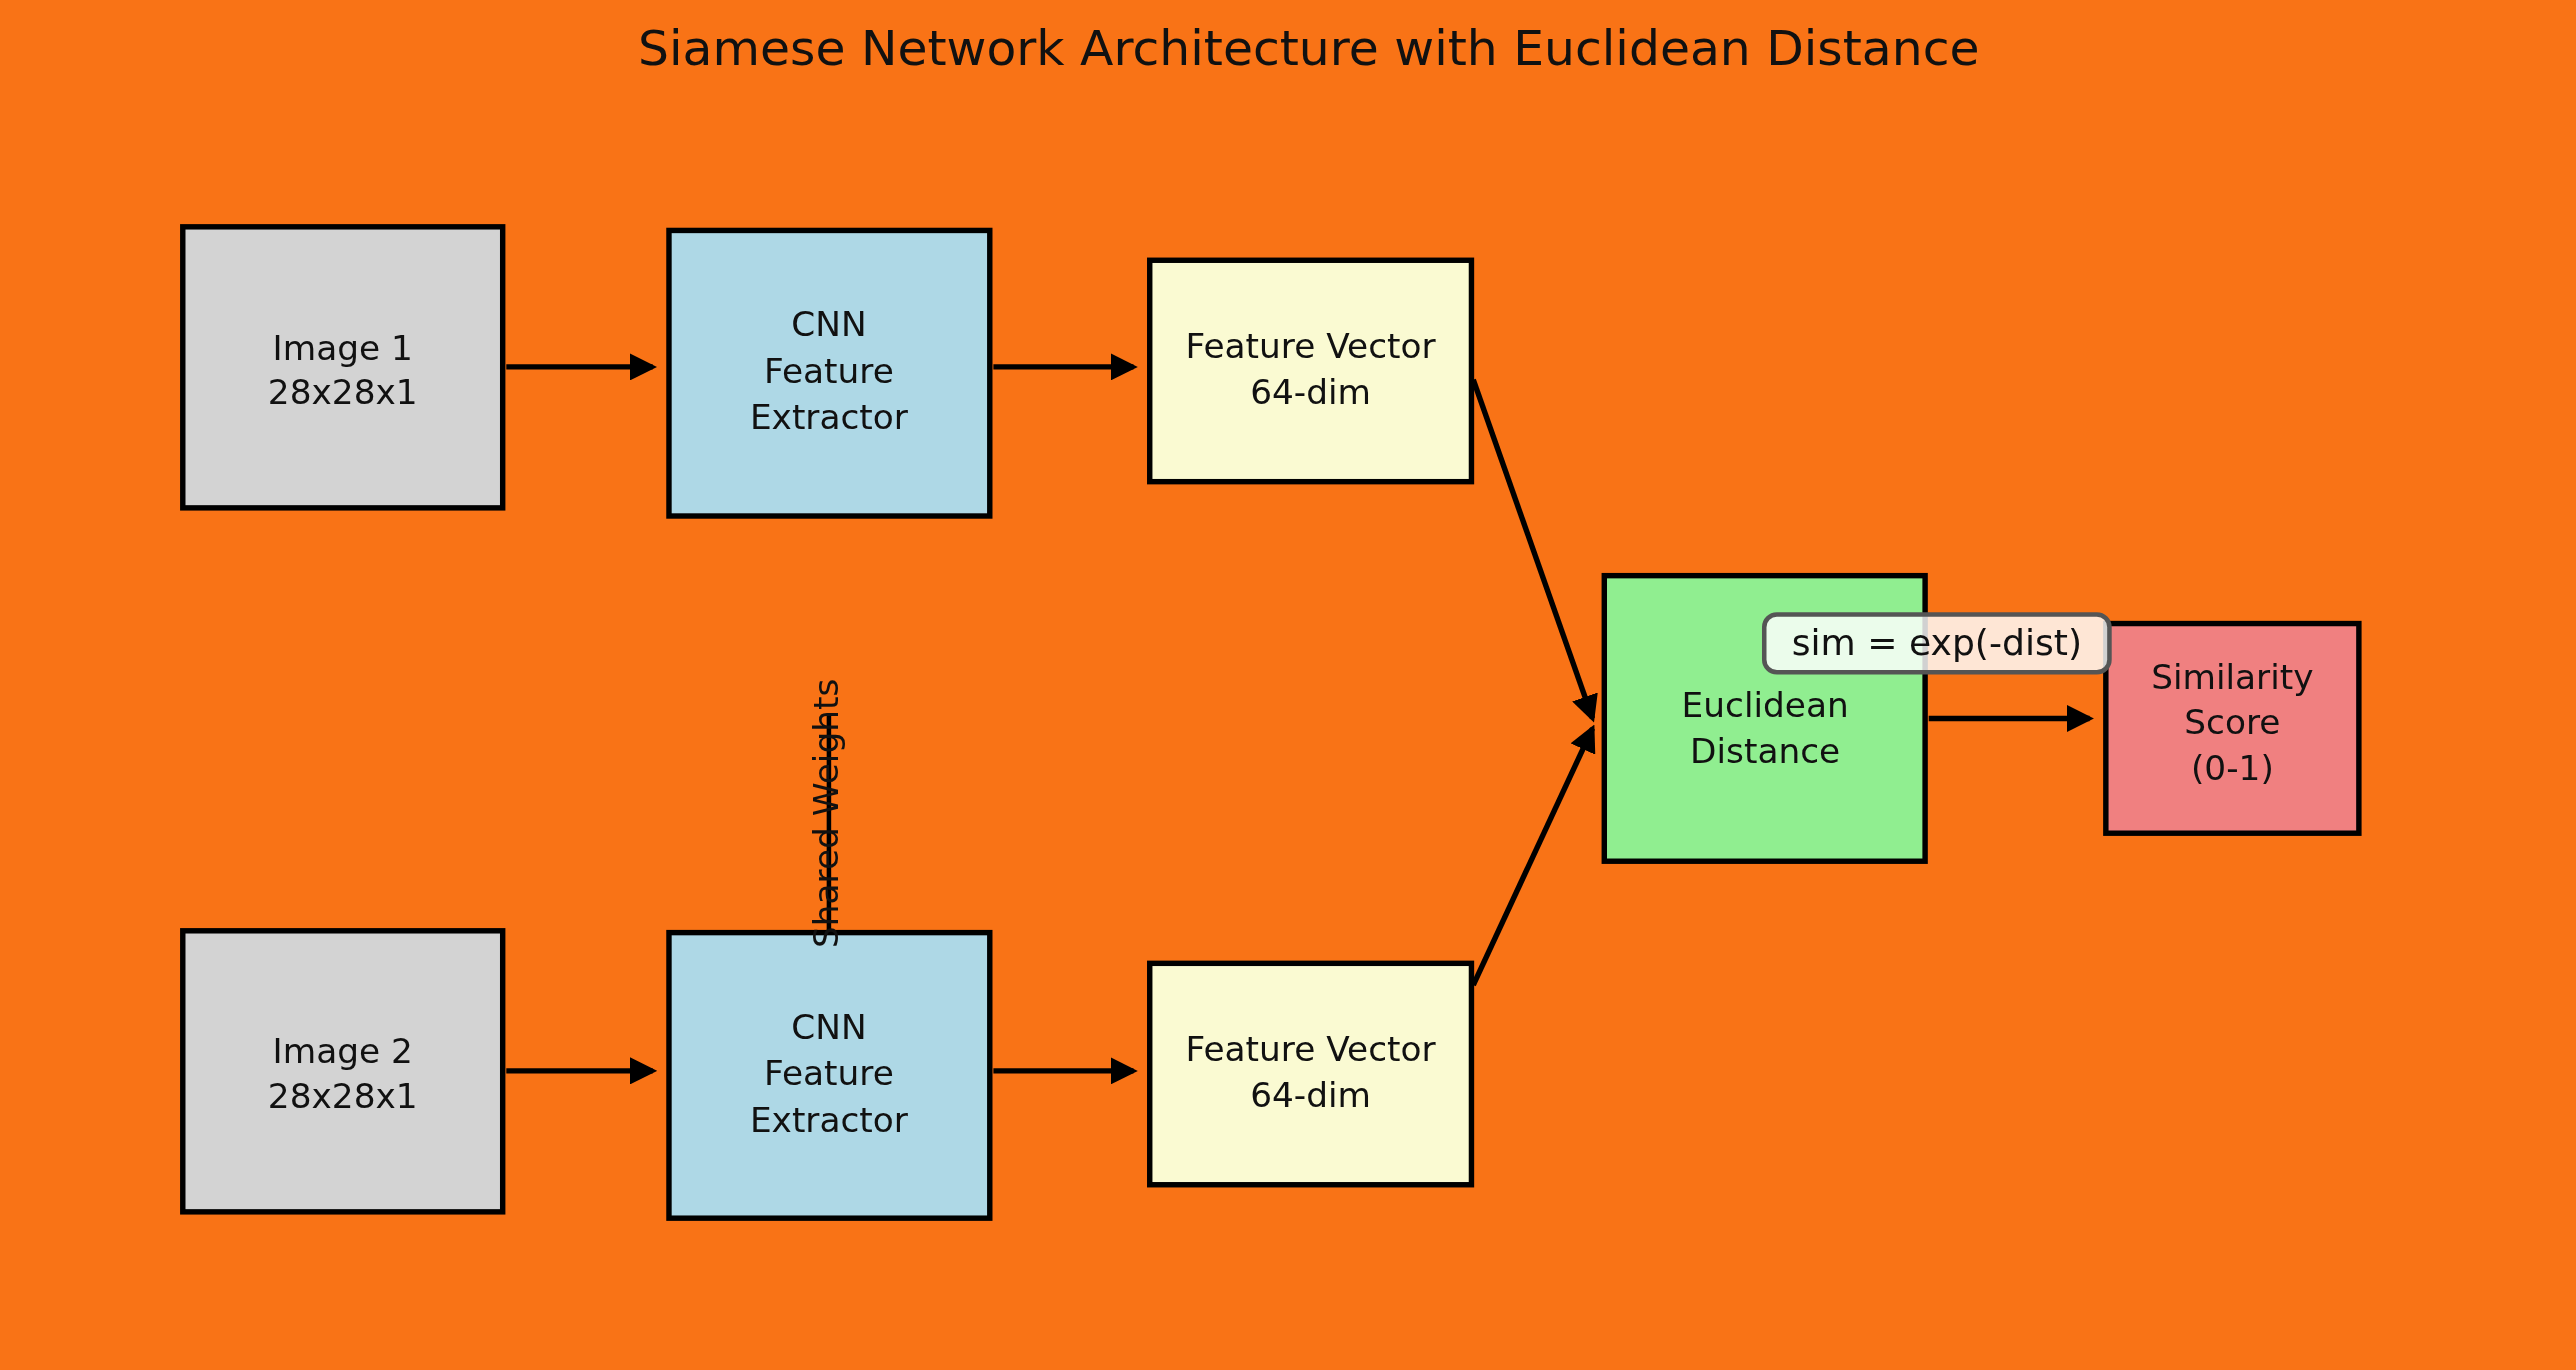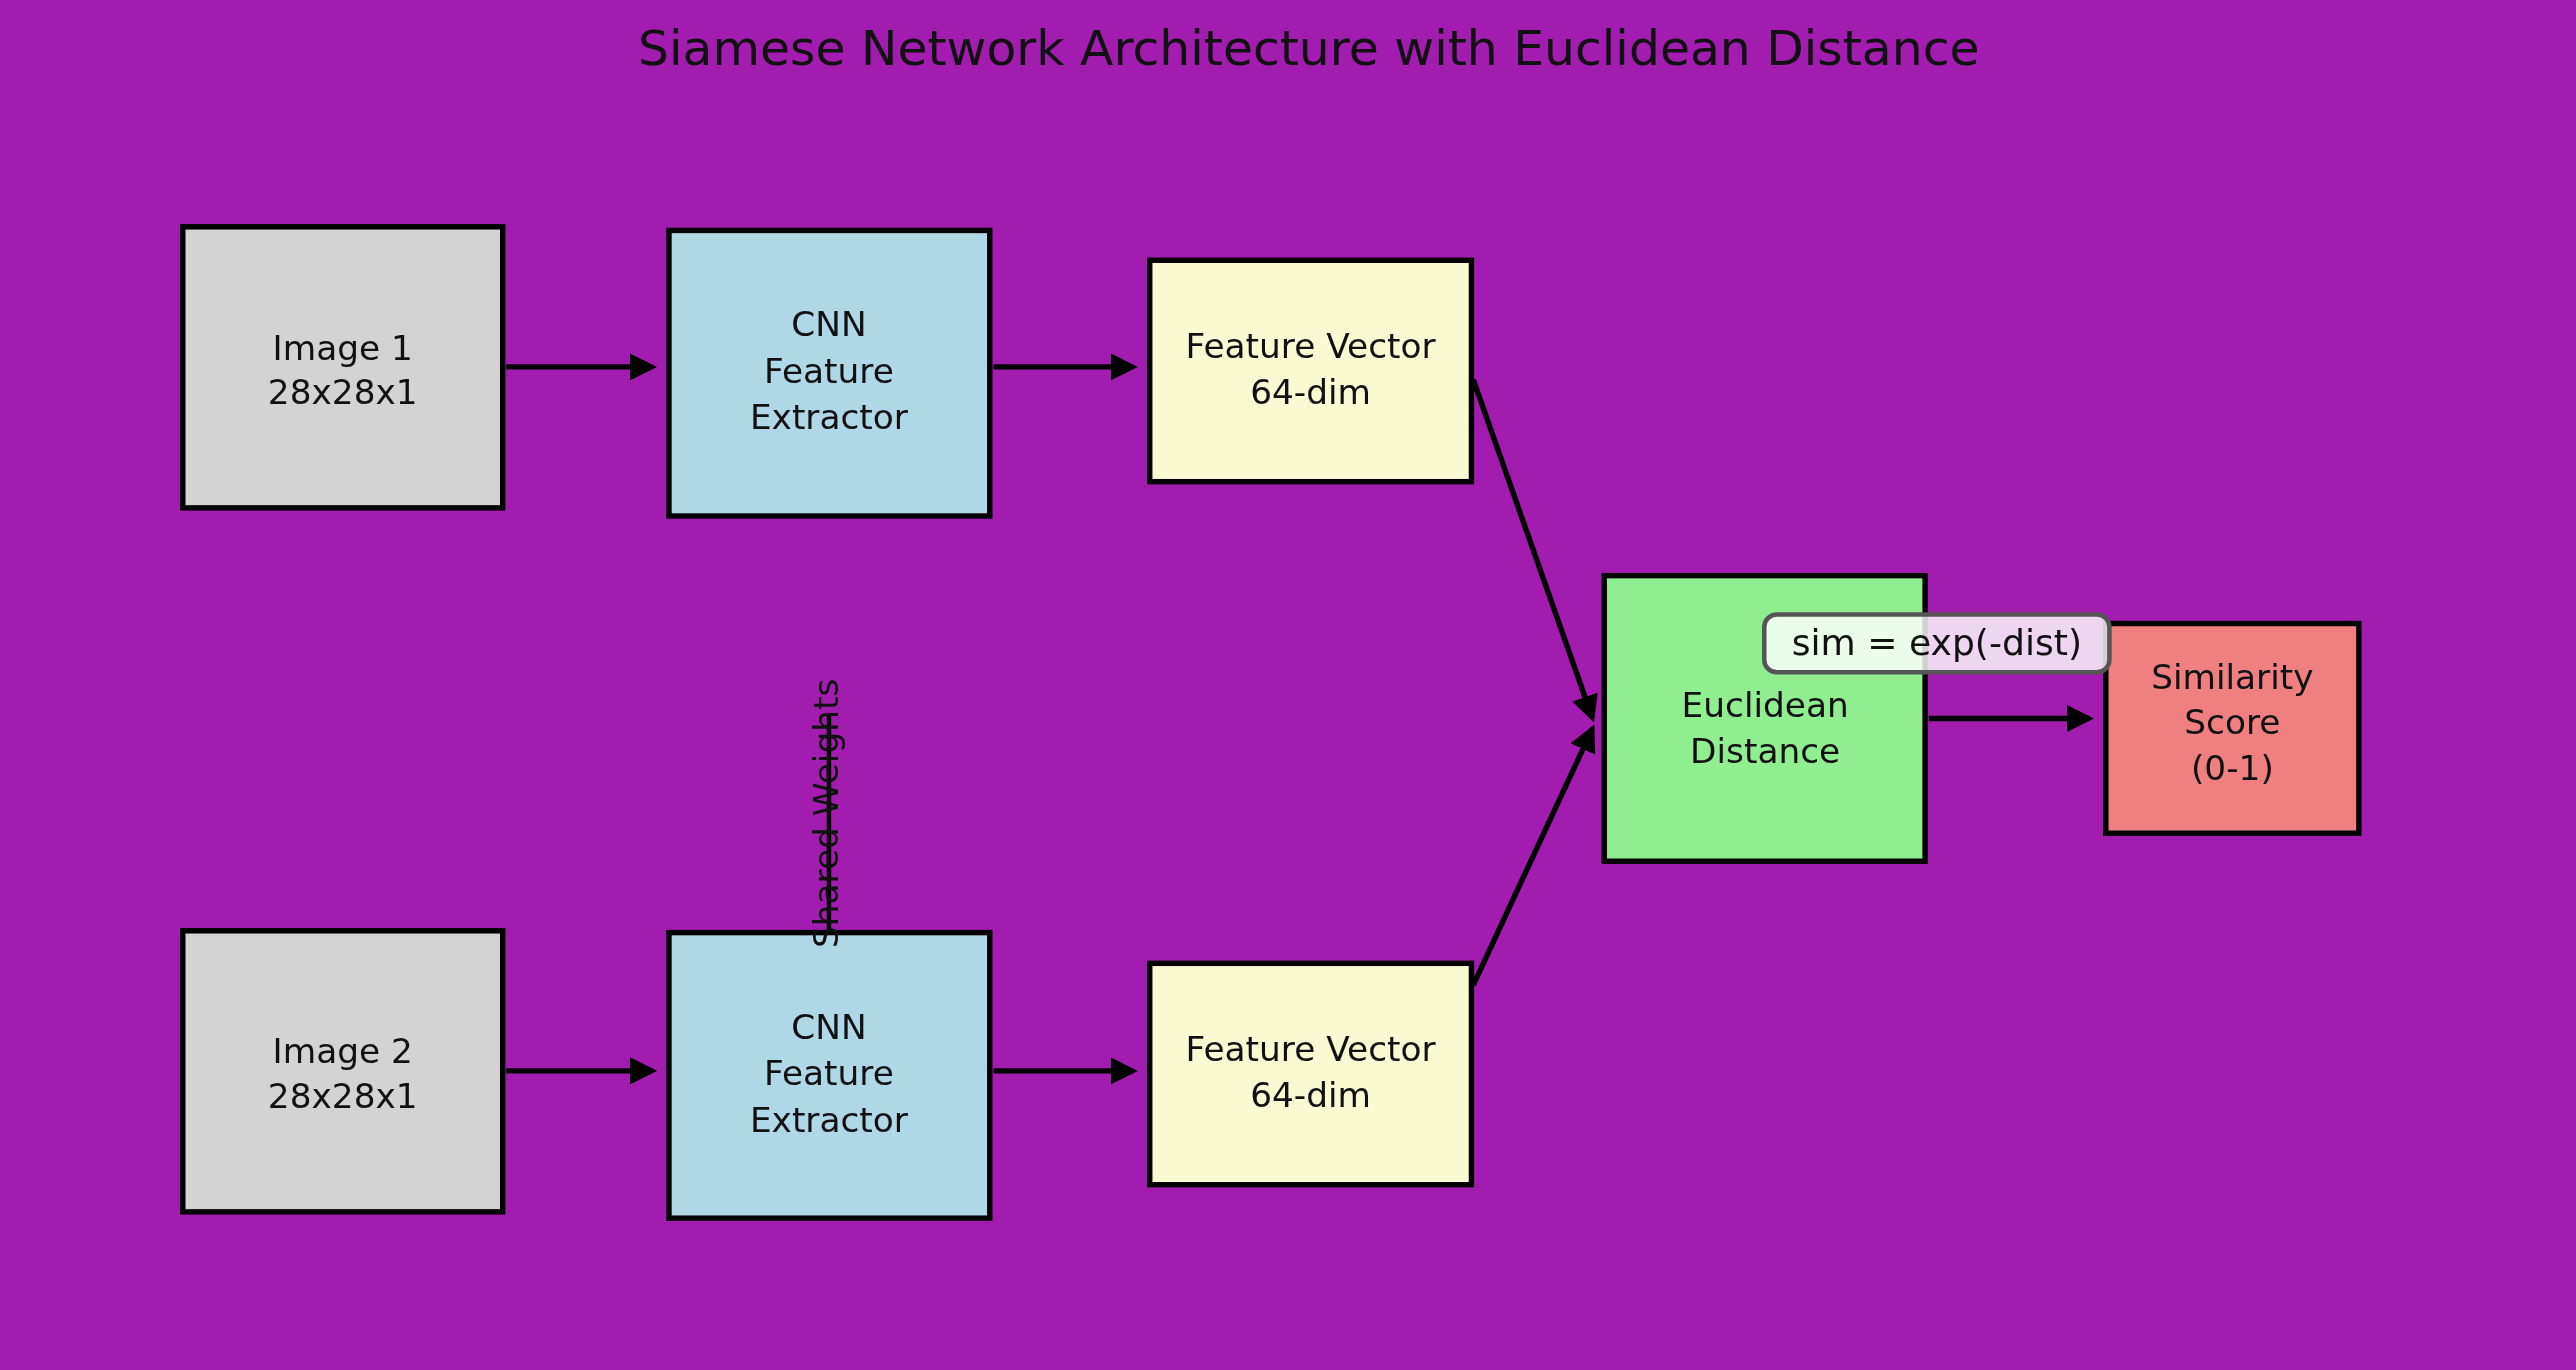--- a/index.html
+++ b/index.html
@@ -10,21 +10,21 @@
   body {
     width: 2576px;
     height: 1370px;
     font-family: "DejaVu Sans", sans-serif;
     overflow: hidden;
   }
   #diagram-root {
     position: relative;
     width: 2576px;
     height: 1370px;
-    background: #a21caf;
+    background: #f97316;
     text-decoration: underline;
   }
   svg#diagram-canvas {
     position: absolute;
     top: 0;
     left: 0;
     width: 2576px;
     height: 1370px;
     display: block;
   }

